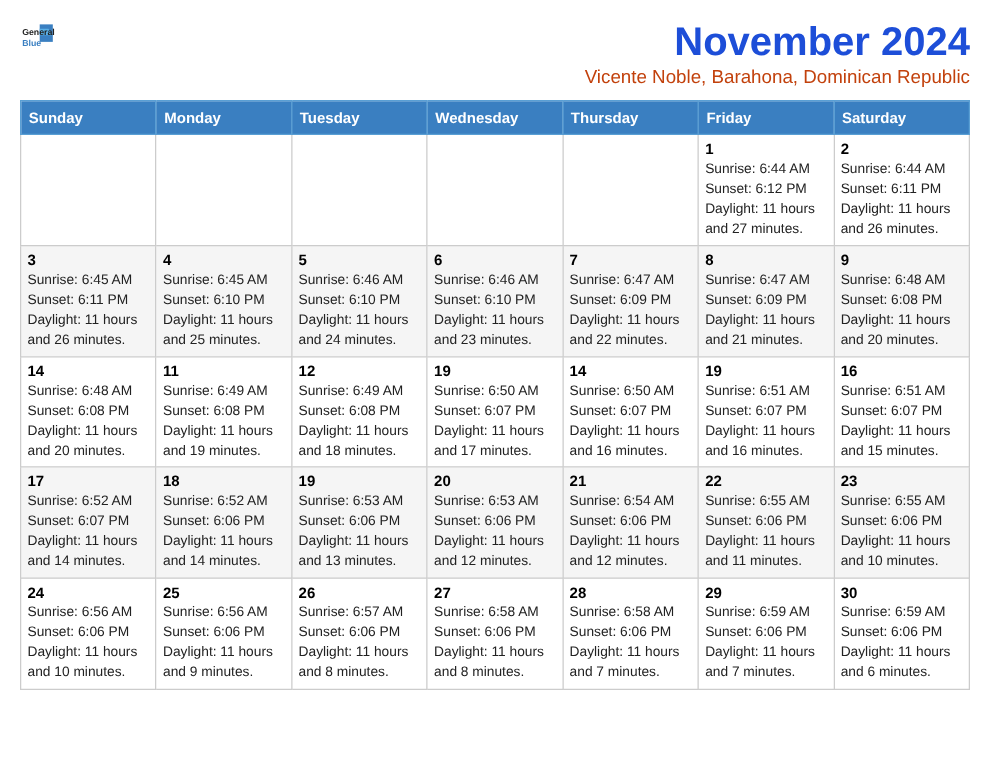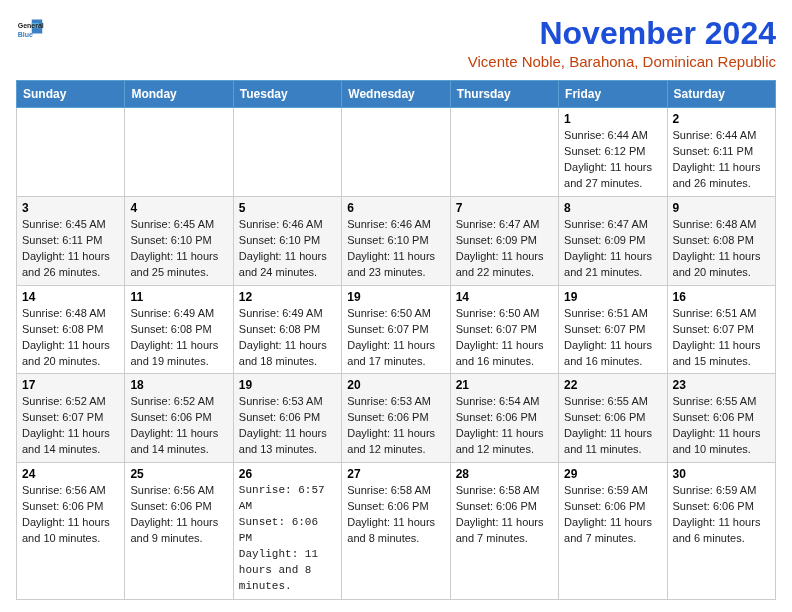--- a/index.html
+++ b/index.html
@@ -278,21 +278,21 @@
 Daylight: 11 hours and 10 minutes.</div>
         </td>
         <td>
           <span class="day-num">25</span>
           <div class="day-info" style="white-space: pre-line;">Sunrise: 6:56 AM
 Sunset: 6:06 PM
 Daylight: 11 hours and 9 minutes.</div>
         </td>
         <td>
           <span class="day-num">26</span>
-          <div class="day-info" style="white-space: pre-line; font-family: Liberation Mono, monospace;">Sunrise: 6:57 AM
+          <div class="day-info" style="white-space: pre-line;">Sunrise: 6:57 AM
 Sunset: 6:06 PM
 Daylight: 11 hours and 8 minutes.</div>
         </td>
         <td>
           <span class="day-num">27</span>
           <div class="day-info" style="white-space: pre-line;">Sunrise: 6:58 AM
 Sunset: 6:06 PM
 Daylight: 11 hours and 8 minutes.</div>
         </td>
         <td>

